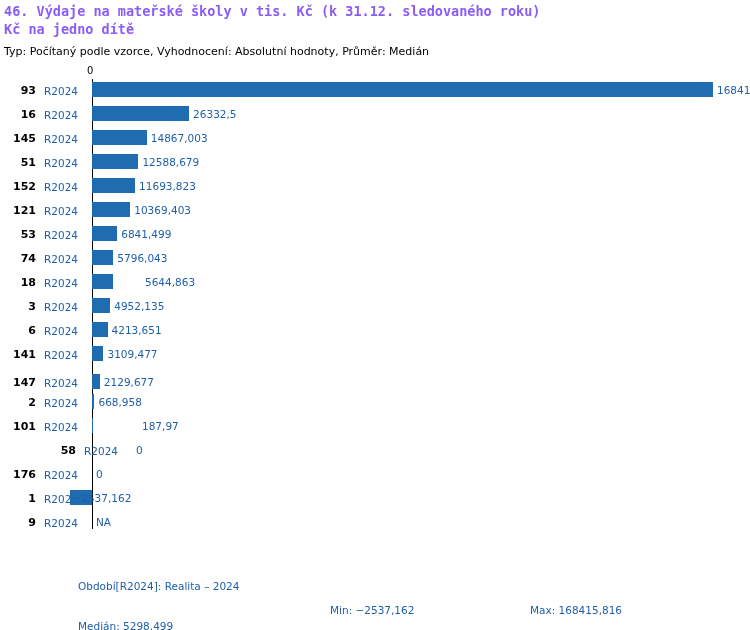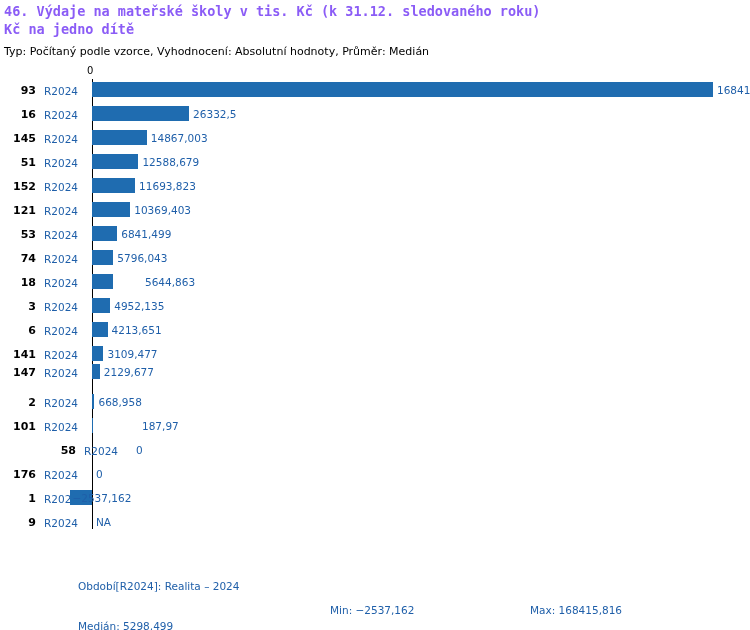--- a/index.html
+++ b/index.html
@@ -209,21 +209,21 @@
         <div class="row-label">R2024</div>
         <div class="bar" style="left: 92px; width: 15.537px; background: rgb(31, 108, 176);"></div>
         <div class="bar-value" style="left: 111.537px;">4213,651</div>
       </div>
       <div class="rowwrap" style="top: 264px;">
         <div class="row-num">141</div>
         <div class="row-label">R2024</div>
         <div class="bar" style="left: 92px; width: 11.4656px; background: rgb(31, 108, 176);"></div>
         <div class="bar-value" style="left: 107.466px;">3109,477</div>
       </div>
-      <div class="rowwrap" style="top: 282px;">
+      <div class="rowwrap" style="top: 292px;">
         <div class="row-num">147</div>
         <div class="row-label">R2024</div>
         <div class="bar" style="left: 92px; width: 7.85276px; background: rgb(31, 108, 176);"></div>
         <div class="bar-value" style="left: 103.853px;">2129,677</div>
       </div>
       <div class="rowwrap" style="top: 312px;">
         <div class="row-num">2</div>
         <div class="row-label">R2024</div>
         <div class="bar" style="left: 92px; width: 2.46665px; background: rgb(31, 108, 176);"></div>
         <div class="bar-value" style="left: 98.4667px;">668,958</div>

